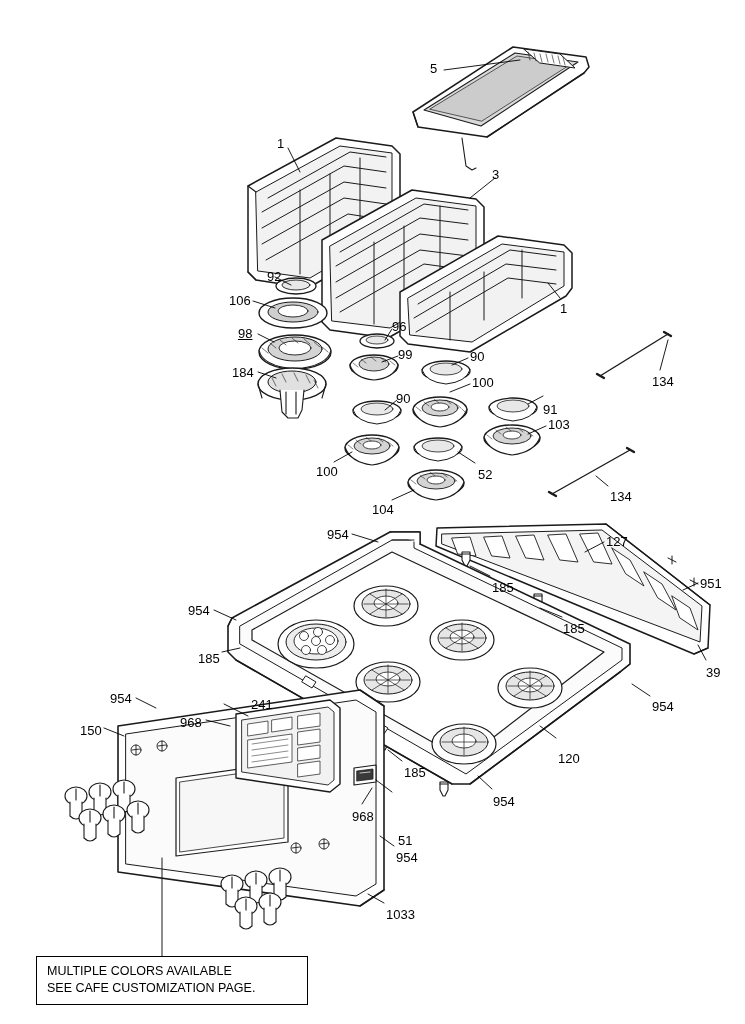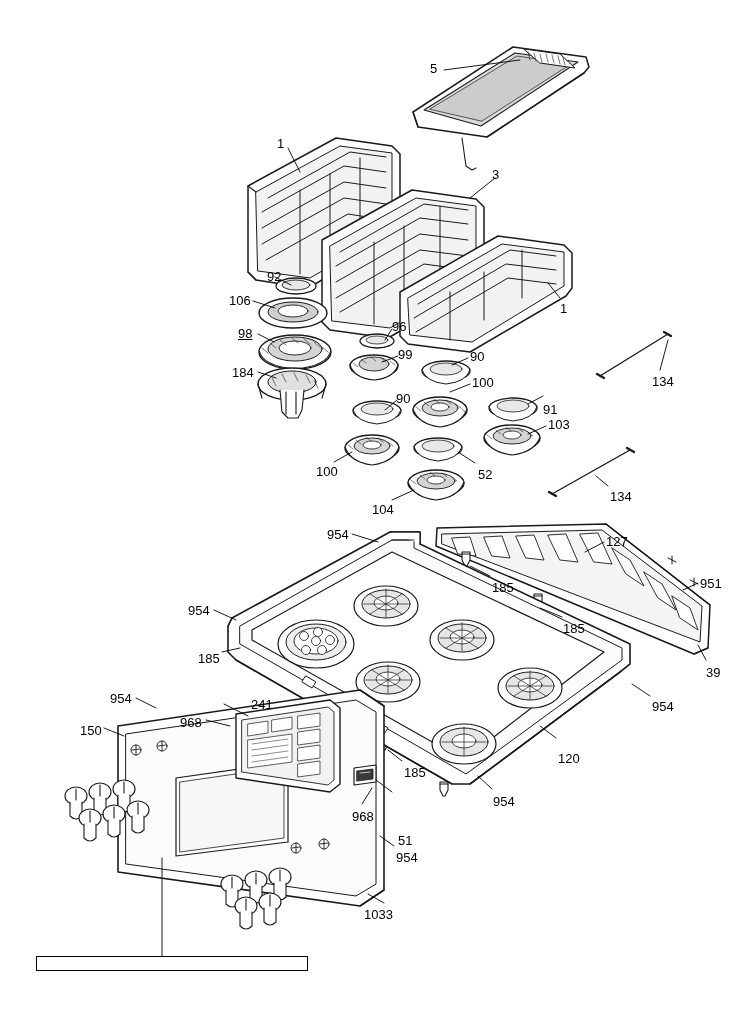--- a/index.html
+++ b/index.html
@@ -593,19 +593,21 @@
       <div class="callout" style="left: 558px; top: 752px;">120</div>
       <div class="callout" style="left: 493px; top: 795px;">954</div>
       <div class="callout" style="left: 404px; top: 766px;">185</div>
       <div class="callout" style="left: 398px; top: 798px; margin-top: 36px;">51</div>
       <div class="callout" style="left: 352px; top: 810px;">968</div>
       <div class="callout" style="left: 180px; top: 716px;">968</div>
       <div class="callout" style="left: 216px; top: 698px; margin-left: 35px;">241</div>
       <div class="callout" style="left: 110px; top: 692px;">954</div>
       <div class="callout" style="left: 80px; top: 724px;">150</div>
       <div class="callout" style="left: 396px; top: 851px;">954</div>
-      <div class="callout" style="left: 364px; top: 908px; text-align: center;">1033</div>
+      <div class="callout" style="left: 386px; top: 908px; text-align: center;">1033</div>
     </div>
 
   <div class="note-box" style="left:36px; top:956px; width:250px;">
+    <div>MULTIPLE COLORS AVAILABLE</div>
+    <div>SEE CAFE CUSTOMIZATION PAGE.</div>
   </div>
 
 </div>
 
 </body></html>

